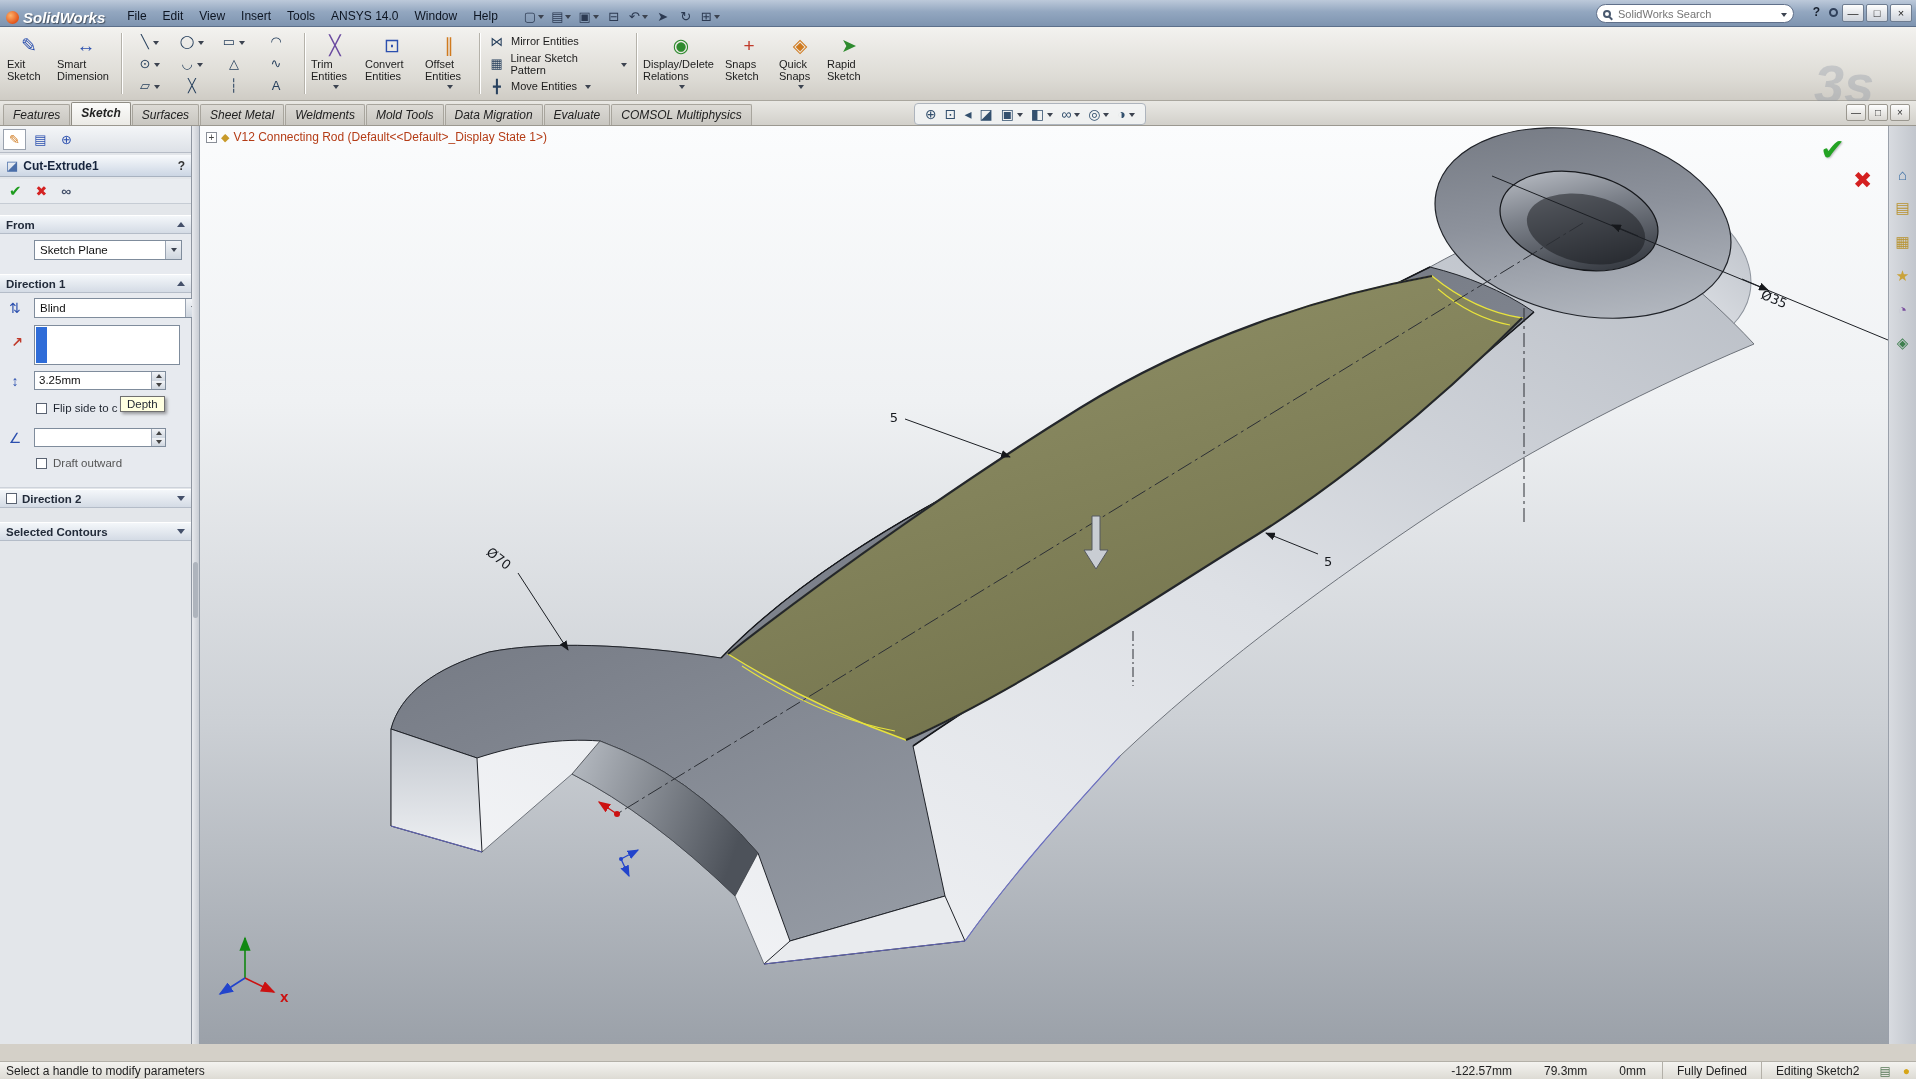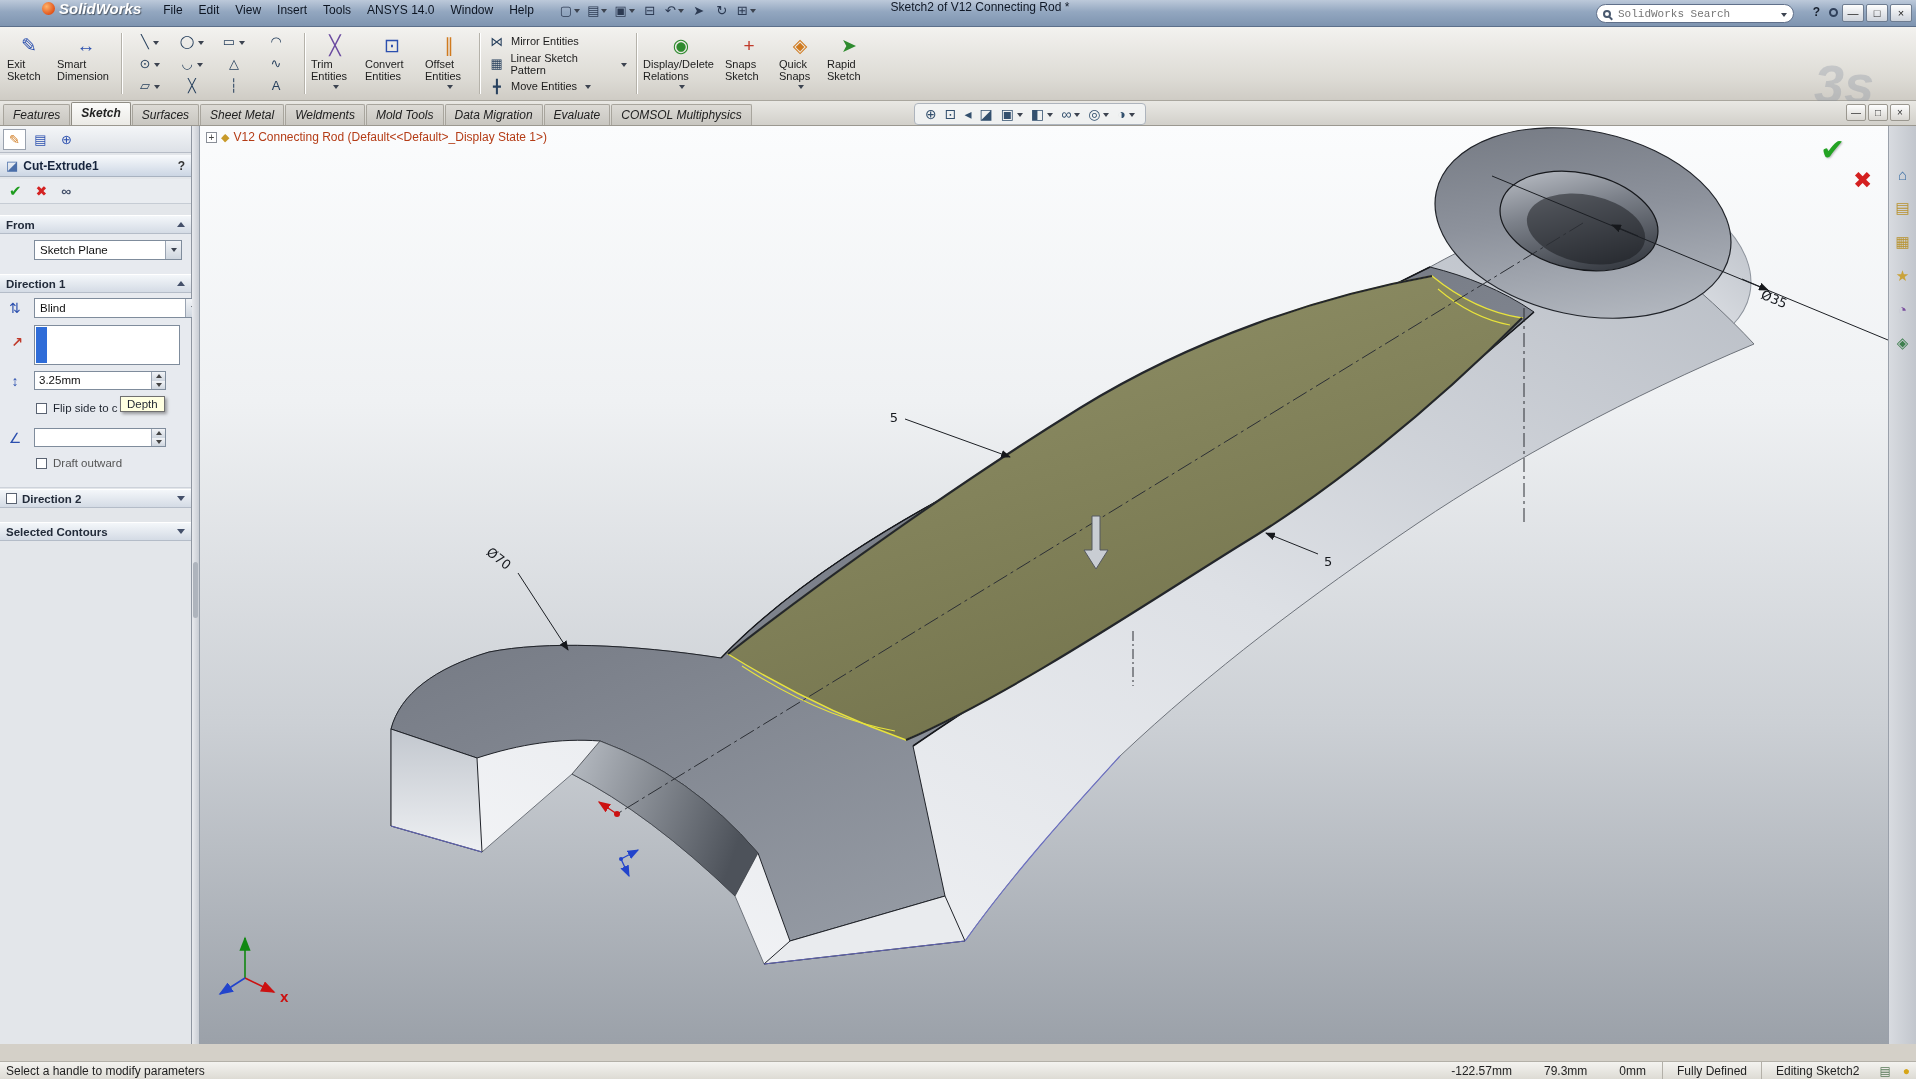--- a/index.html
+++ b/index.html
@@ -3,36 +3,36 @@
 <meta charset="utf-8">
 <style>
   html,body{margin:0;padding:0;background:#d4d0c8;}
   *{box-sizing:border-box;}
   #app{position:relative;width:1916px;height:1079px;overflow:hidden;
        font-family:"Liberation Sans","DejaVu Sans",sans-serif;font-size:12px;color:#1c1c1c;}
 
   
   .titlebar{position:absolute;left:0;top:0;right:0;height:27px;
     background:linear-gradient(#bcc9da,#93a7c0 45%,#7e94b0);
-    border-bottom:1px solid #5c6f8a;display:flex;align-items:flex-start;padding-left:36px;}
+    border-bottom:1px solid #5c6f8a;display:flex;align-items:flex-end;}
   .logo{font-style:italic;font-weight:bold;color:#fff;font-size:15px;margin:0 14px 0 6px;
     text-shadow:1px 1px 1px rgba(0,0,0,.45);display:flex;align-items:center;gap:4px;}
   .logo-mark{width:13px;height:13px;border-radius:50%;
     background:radial-gradient(circle at 35% 35%,#ffb36b,#e2541a 70%);display:inline-block;}
   .menu{padding:3px 8px;color:#0d1522;}
   .qat{display:flex;gap:3px;margin-left:16px;align-items:center;}
   .qbtn{height:20px;min-width:20px;display:flex;align-items:center;justify-content:center;
     color:#2c3a52;font-size:13px;padding:0 2px;}
   .doc-title{position:absolute;left:600px;width:760px;text-align:center;color:#101826;pointer-events:none;}
   .search{position:absolute;right:122px;top:4px;width:198px;height:19px;background:#fff;
     border:1px solid #60708a;border-radius:10px;display:flex;align-items:center;padding:0 6px;gap:5px;}
   .mag{width:8px;height:8px;border:2px solid #49596f;border-radius:50%;position:relative;flex:0 0 auto;}
   .mag::after{content:"";position:absolute;width:5px;height:2px;background:#49596f;
     transform:rotate(45deg);right:-4px;bottom:-3px;}
-  .search input{border:0;outline:0;flex:1;font-size:11px;color:#444;background:transparent;font-family:Liberation Mono, monospace;}
+  .search input{border:0;outline:0;flex:1;font-size:11px;color:#444;background:transparent;font-family:Liberation Sans, sans-serif;}
   .helpq{position:absolute;right:96px;top:5px;color:#17202e;font-weight:bold;}
   .pin-icon{position:absolute;right:78px;top:8px;width:9px;height:9px;border:2px solid #30405a;border-radius:50%;}
   .winbtns{position:absolute;right:4px;top:4px;display:flex;gap:2px;}
   .wbtn{width:22px;height:18px;background:linear-gradient(#fdfdfd,#cfd4dc);border:1px solid #6e7c90;
     border-radius:2px;display:flex;align-items:center;justify-content:center;font-size:11px;color:#222;}
 
   
   .ribbon{position:absolute;top:27px;left:0;right:0;height:74px;
     background:linear-gradient(#f3f2ef,#dddbd5 70%,#cfccc5);
     border-bottom:1px solid #a9a69e;display:flex;align-items:stretch;padding:2px 4px;}
@@ -201,21 +201,20 @@
           <span>➤</span>
         </span>
       <span class="qbtn">
           <span>↻</span>
         </span>
       <span class="qbtn">
           <span>⊞</span>
           <i class="cdn"></i>
         </span>
     </div>
-    <div class="doc-title">Sketch2 of V12 Connecting Rod *</div>
     <div class="search">
       <span class="mag"></span>
       <input placeholder="SolidWorks Search" style="">
       <i class="cdn"></i>
     </div>
     <span class="helpq">?</span>
     <div class="winbtns">
       <span class="wbtn">—</span>
       <span class="wbtn">□</span>
       <span class="wbtn">×</span>

